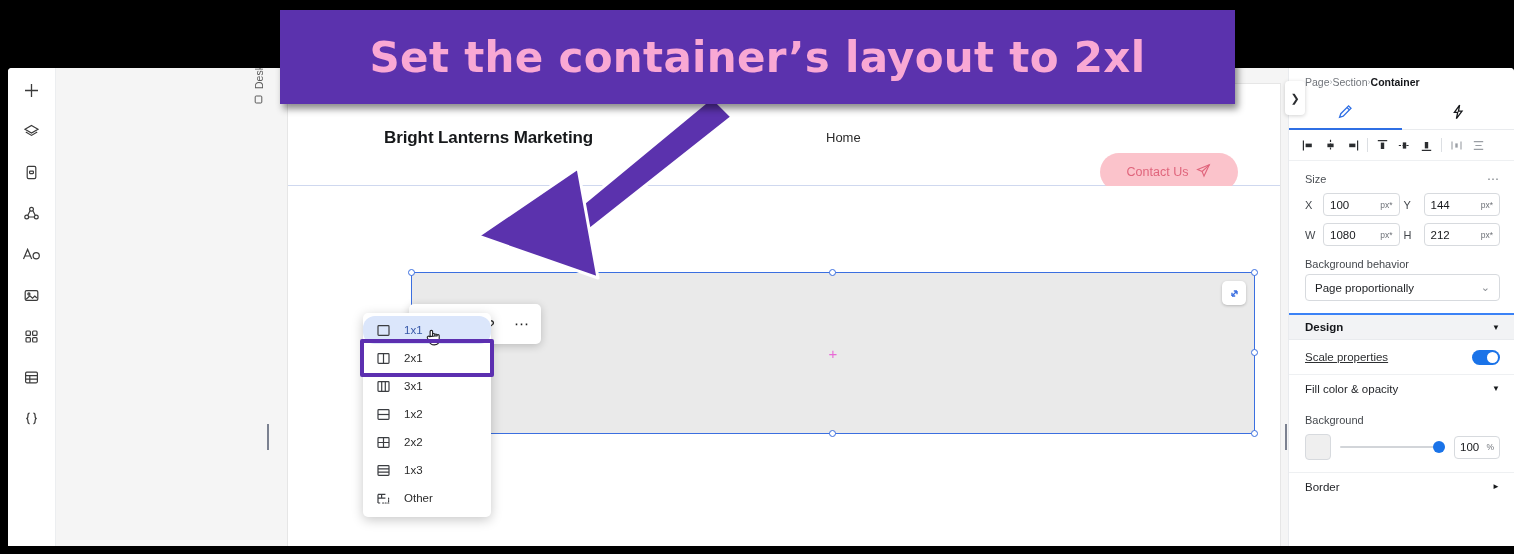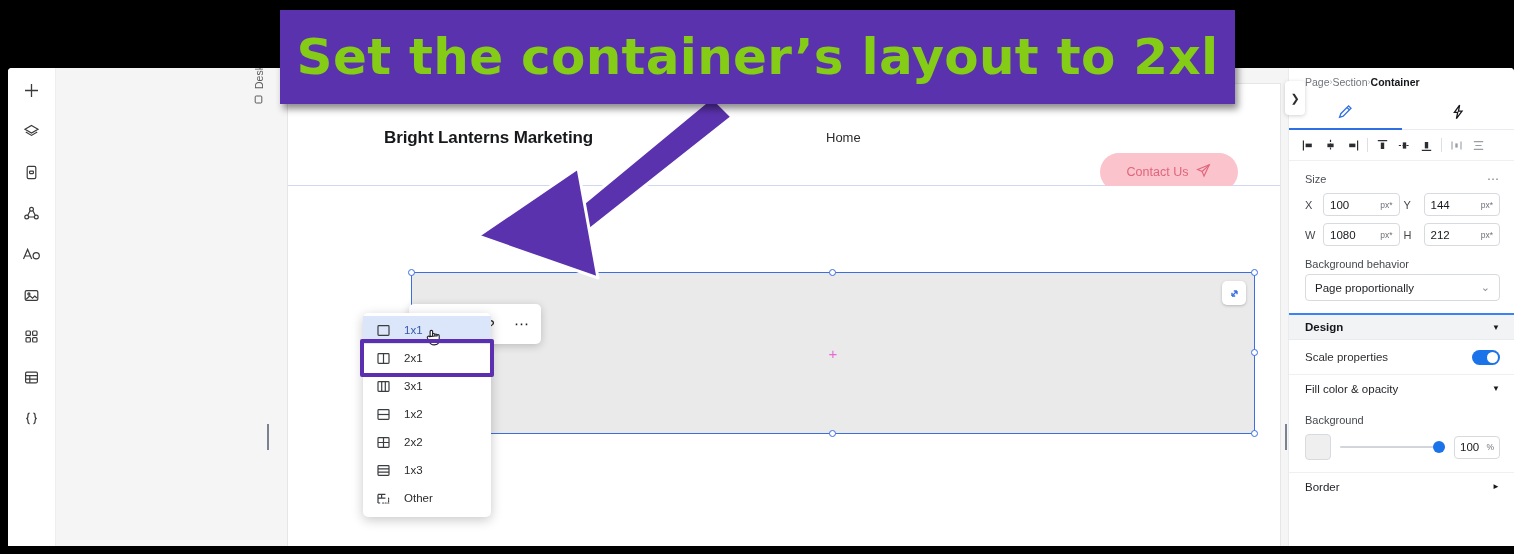--- a/index.html
+++ b/index.html
@@ -161,21 +161,21 @@
     border-radius: 5px;
     box-shadow: 0 3px 12px rgba(0,0,0,.22);
     padding: 3px 0 5px;
     z-index: 16;
   }
   .lm-item {
     height: 28px;
     display: flex; align-items: center;
     padding-left: 13px; gap: 13px;
     font-size: 11.5px; color: #2b2b2b;
-    cursor: pointer; position: relative;
+    cursor: pointer; position: relative; border-radius: 12px;
   }
   .lm-item.hovered { background: #dbe6fb; color: #3758a8; }
   .lm-item.marked::after {
     content: ""; position: absolute;
     left: -3px; top: -5px; right: -3px; bottom: -5px;
     border: 4px solid #5c2fb0;
     border-radius: 2px;
     pointer-events: none;
   }
   .lm-icon { width: 15px; height: 15px; display: block; flex: none; }
@@ -253,21 +253,21 @@
     margin-top: 12px;
     height: 27px; background: #f2f3f5;
     display: flex; align-items: center; justify-content: space-between;
     padding: 0 14px 0 16px;
     font-size: 11.5px; font-weight: bold; color: #14161a;
     cursor: pointer;
     border-top: 2px solid #3b82f6; border-bottom: 1px solid #e9ebee;
   }
   .row-toggle {
     height: 34px; display: flex; align-items: center;
-    justify-content: space-between; padding: 0 14px 0 16px;
+    justify-content: space-between; padding: 0 14px 0 16px; text-decoration: underline;
   }
   .toggle {
     width: 28px; height: 15px; border-radius: 8px; background: #1a73e8;
     position: relative; cursor: pointer;
   }
   .toggle .knob {
     position: absolute; right: 2px; top: 2px;
     width: 11px; height: 11px; border-radius: 50%; background: #fff;
   }
   .collapse-row {
@@ -317,21 +317,21 @@
   
   #banner {
     position: absolute; left: 280px; top: 10px;
     width: 955px; height: 94px;
     background: #5b32ad;
     z-index: 40;
     display: flex; align-items: center; justify-content: center;
     box-shadow: 3px 5px 7px rgba(0,0,0,.45);
   }
   #banner-text {
-    color: #84cc16; font-size: 50px; font-weight: bold;
+    color: #f9a8d4; font-size: 42px; font-weight: bold;
     letter-spacing: 0.3px;
     font-family: "DejaVu Sans", sans-serif;
   }
   #arrow-svg {
     position: absolute; left: 460px; top: 95px;
     z-index: 39; pointer-events: none;
     overflow: visible;
   }
 </style>
 </head>

